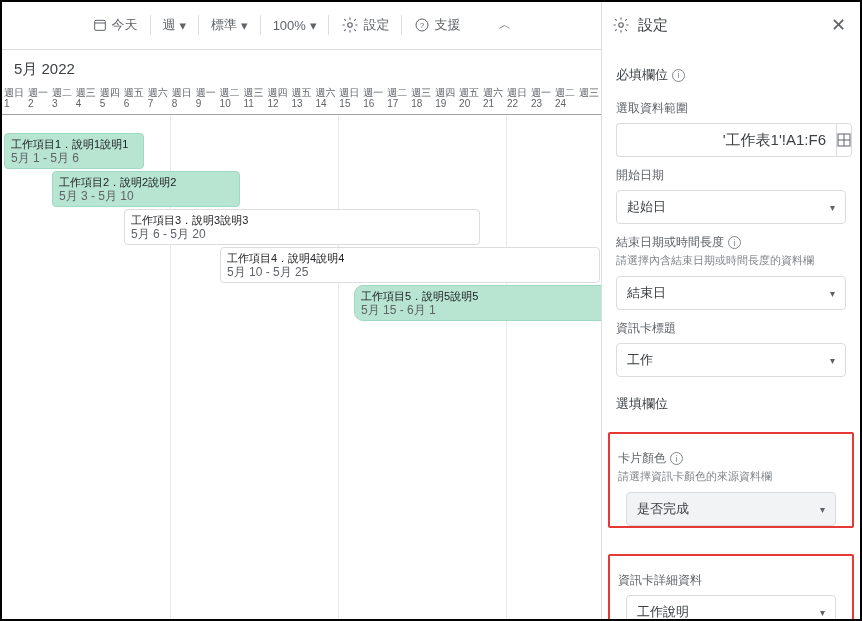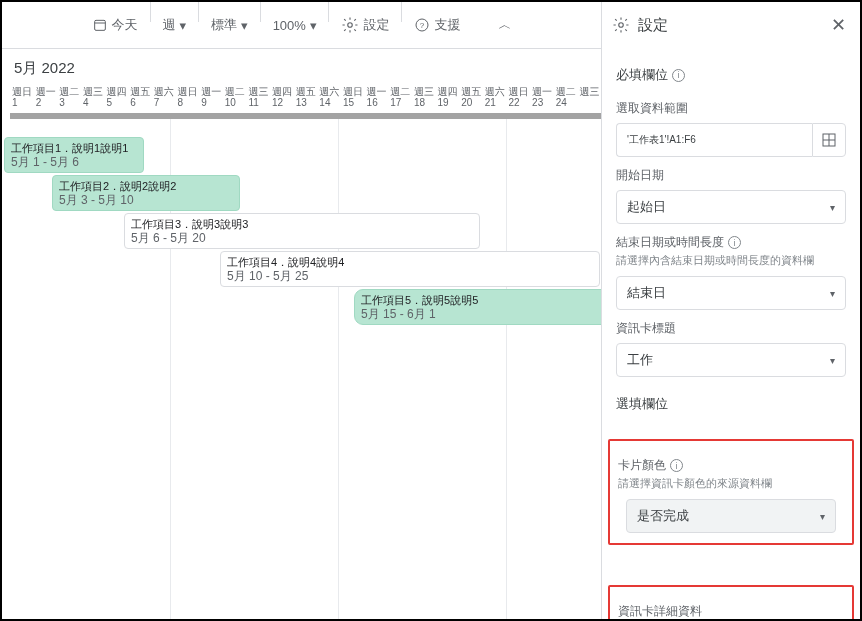--- a/index.html
+++ b/index.html
@@ -1,24 +1,24 @@
 <!DOCTYPE html>
 <html><head>
 <meta charset="utf-8">
 <style>
 * { margin: 0; padding: 0; box-sizing: border-box; }
 body { font-family: "Microsoft JhengHei", Arial, sans-serif; font-size: 13px; color: #3c4043; background: #fff; width: 862px; height: 621px; overflow: hidden; border: 2px solid #000; }
 .app { display: flex; height: 617px; }
 .main { flex: 1; display: flex; flex-direction: column; border-right: 1px solid #dadce0; overflow: hidden; }
-.toolbar { height: 48px; display: flex; justify-content: center; gap: 4px; padding: 0 8px; border-bottom: 1px solid #dadce0; font-size: 13px; color: #5f6368; }
+.toolbar { height: 48px; display: flex; align-items: center; justify-content: center; gap: 4px; padding: 0 8px; border-bottom: 1px solid #dadce0; font-size: 13px; color: #5f6368; }
 .toolbar .tb-btn { display: flex; align-items: center; gap: 4px; padding: 4px 6px; border-radius: 4px; cursor: pointer; }
 .toolbar .sep { width: 1px; height: 20px; background: #dadce0; margin: 0 2px; }
 .tb-icon { width: 16px; height: 16px; fill: #5f6368; stroke: #5f6368; }
 .month-title { padding: 10px 12px 6px; font-size: 15px; color: #3c4043; }
-.timeline-header { display: flex; border-bottom: 6px solid #a3a3a3; margin-left: 8px; }
+.timeline-header { display: flex; border-bottom: 1px solid #a3a3a3; }
 .th-col { flex: 1; text-align: left; padding: 2px 0 4px 2px; font-size: 10px; color: #5f6368; }
 .th-col .dw { display: block; line-height: 11px; }
 .th-col .dn { display: block; line-height: 12px; }
 .timeline-body { position: relative; height: 508px; background: #fff; }
 .vline { position: absolute; top: 0; bottom: 0; width: 1px; background: #e8eaed; }
 .task { position: absolute; height: 36px; border-radius: 4px; border: 1px solid #dadce0; background: #fff; padding: 3px 6px; font-size: 11px; line-height: 14px; overflow: hidden; margin-top: 12px; }
 .task.green { background: #b7e5d2; border-color: #a0d9c2; }
 .task .t-title { color: #202124; white-space: nowrap; overflow: hidden; text-overflow: ellipsis; }
 .task .t-dates { color: #5f6368; font-size: 12px; }
 
@@ -26,23 +26,23 @@
 .sb-header { display: flex; align-items: center; padding: 8px 10px; font-size: 15px; color: #3c4043; }
 .sb-header .sp { flex: 1; }
 .sb-section-title { padding: 18px 14px 6px; font-size: 13px; font-weight: 500; color: #3c4043; display: flex; align-items: center; gap: 4px; }
 .sb-label { padding: 10px 14px 2px; font-size: 12px; color: #5f6368; display: flex; align-items: center; gap: 4px; }
 .sb-hint { padding: 0 14px 4px; font-size: 11px; color: #80868b; }
 .sb-field { margin: 4px 14px 0; }
 .sb-select { width: 100%; height: 34px; border: 1px solid #dadce0; border-radius: 4px; background: #fff; display: flex; align-items: center; padding: 0 10px; font-size: 13px; color: #3c4043; justify-content: space-between; cursor: pointer; }
 .sb-select.gray { background: #f1f3f4; }
 .sb-select .caret { font-size: 10px; color: #5f6368; }
 .sb-input-wrap { display: flex; }
-.sb-input { flex: 1; height: 34px; border: 1px solid #dadce0; border-right: none; border-radius: 4px 0 0 4px; padding: 0 10px; font-size: 10px; color: #3c4043; }
+.sb-input { flex: 1; height: 34px; border: 1px solid #dadce0; border-right: none; border-radius: 4px 0 0 4px; padding: 0 10px; font-size: 15px; color: #3c4043; text-align: right; }
 .sb-input-btn { width: 34px; height: 34px; border: 1px solid #dadce0; border-radius: 0 4px 4px 0; display: flex; align-items: center; justify-content: center; cursor: pointer; }
-.highlight-box { border: 2px solid #e53935; margin: 20px 6px; padding: 6px 0 10px; border-radius: 2px; }
+.highlight-box { border: 2px solid #e53935; margin: 13px 6px; padding: 6px 0 0; border-radius: 2px; }
 .highlight-box .sb-label, .highlight-box .sb-hint, .highlight-box .sb-field { padding-left: 8px; padding-right: 8px; margin-left: 0; margin-right: 0; }
 .highlight-box .sb-field { margin: 4px 8px 0; }
 .info-i { width: 13px; height: 13px; border: 1px solid #80868b; border-radius: 50%; display: inline-flex; align-items: center; justify-content: center; font-size: 9px; color: #80868b; font-style: normal; }
 .grid-ic { width: 14px; height: 14px; }
 .grid-ic rect { fill: none; stroke: #5f6368; stroke-width: 1; }
 .close-x { font-size: 18px; color: #5f6368; cursor: pointer; padding: 4px; }
 .gear { width: 18px; height: 18px; }
 </style>
 </head>
 <body>

